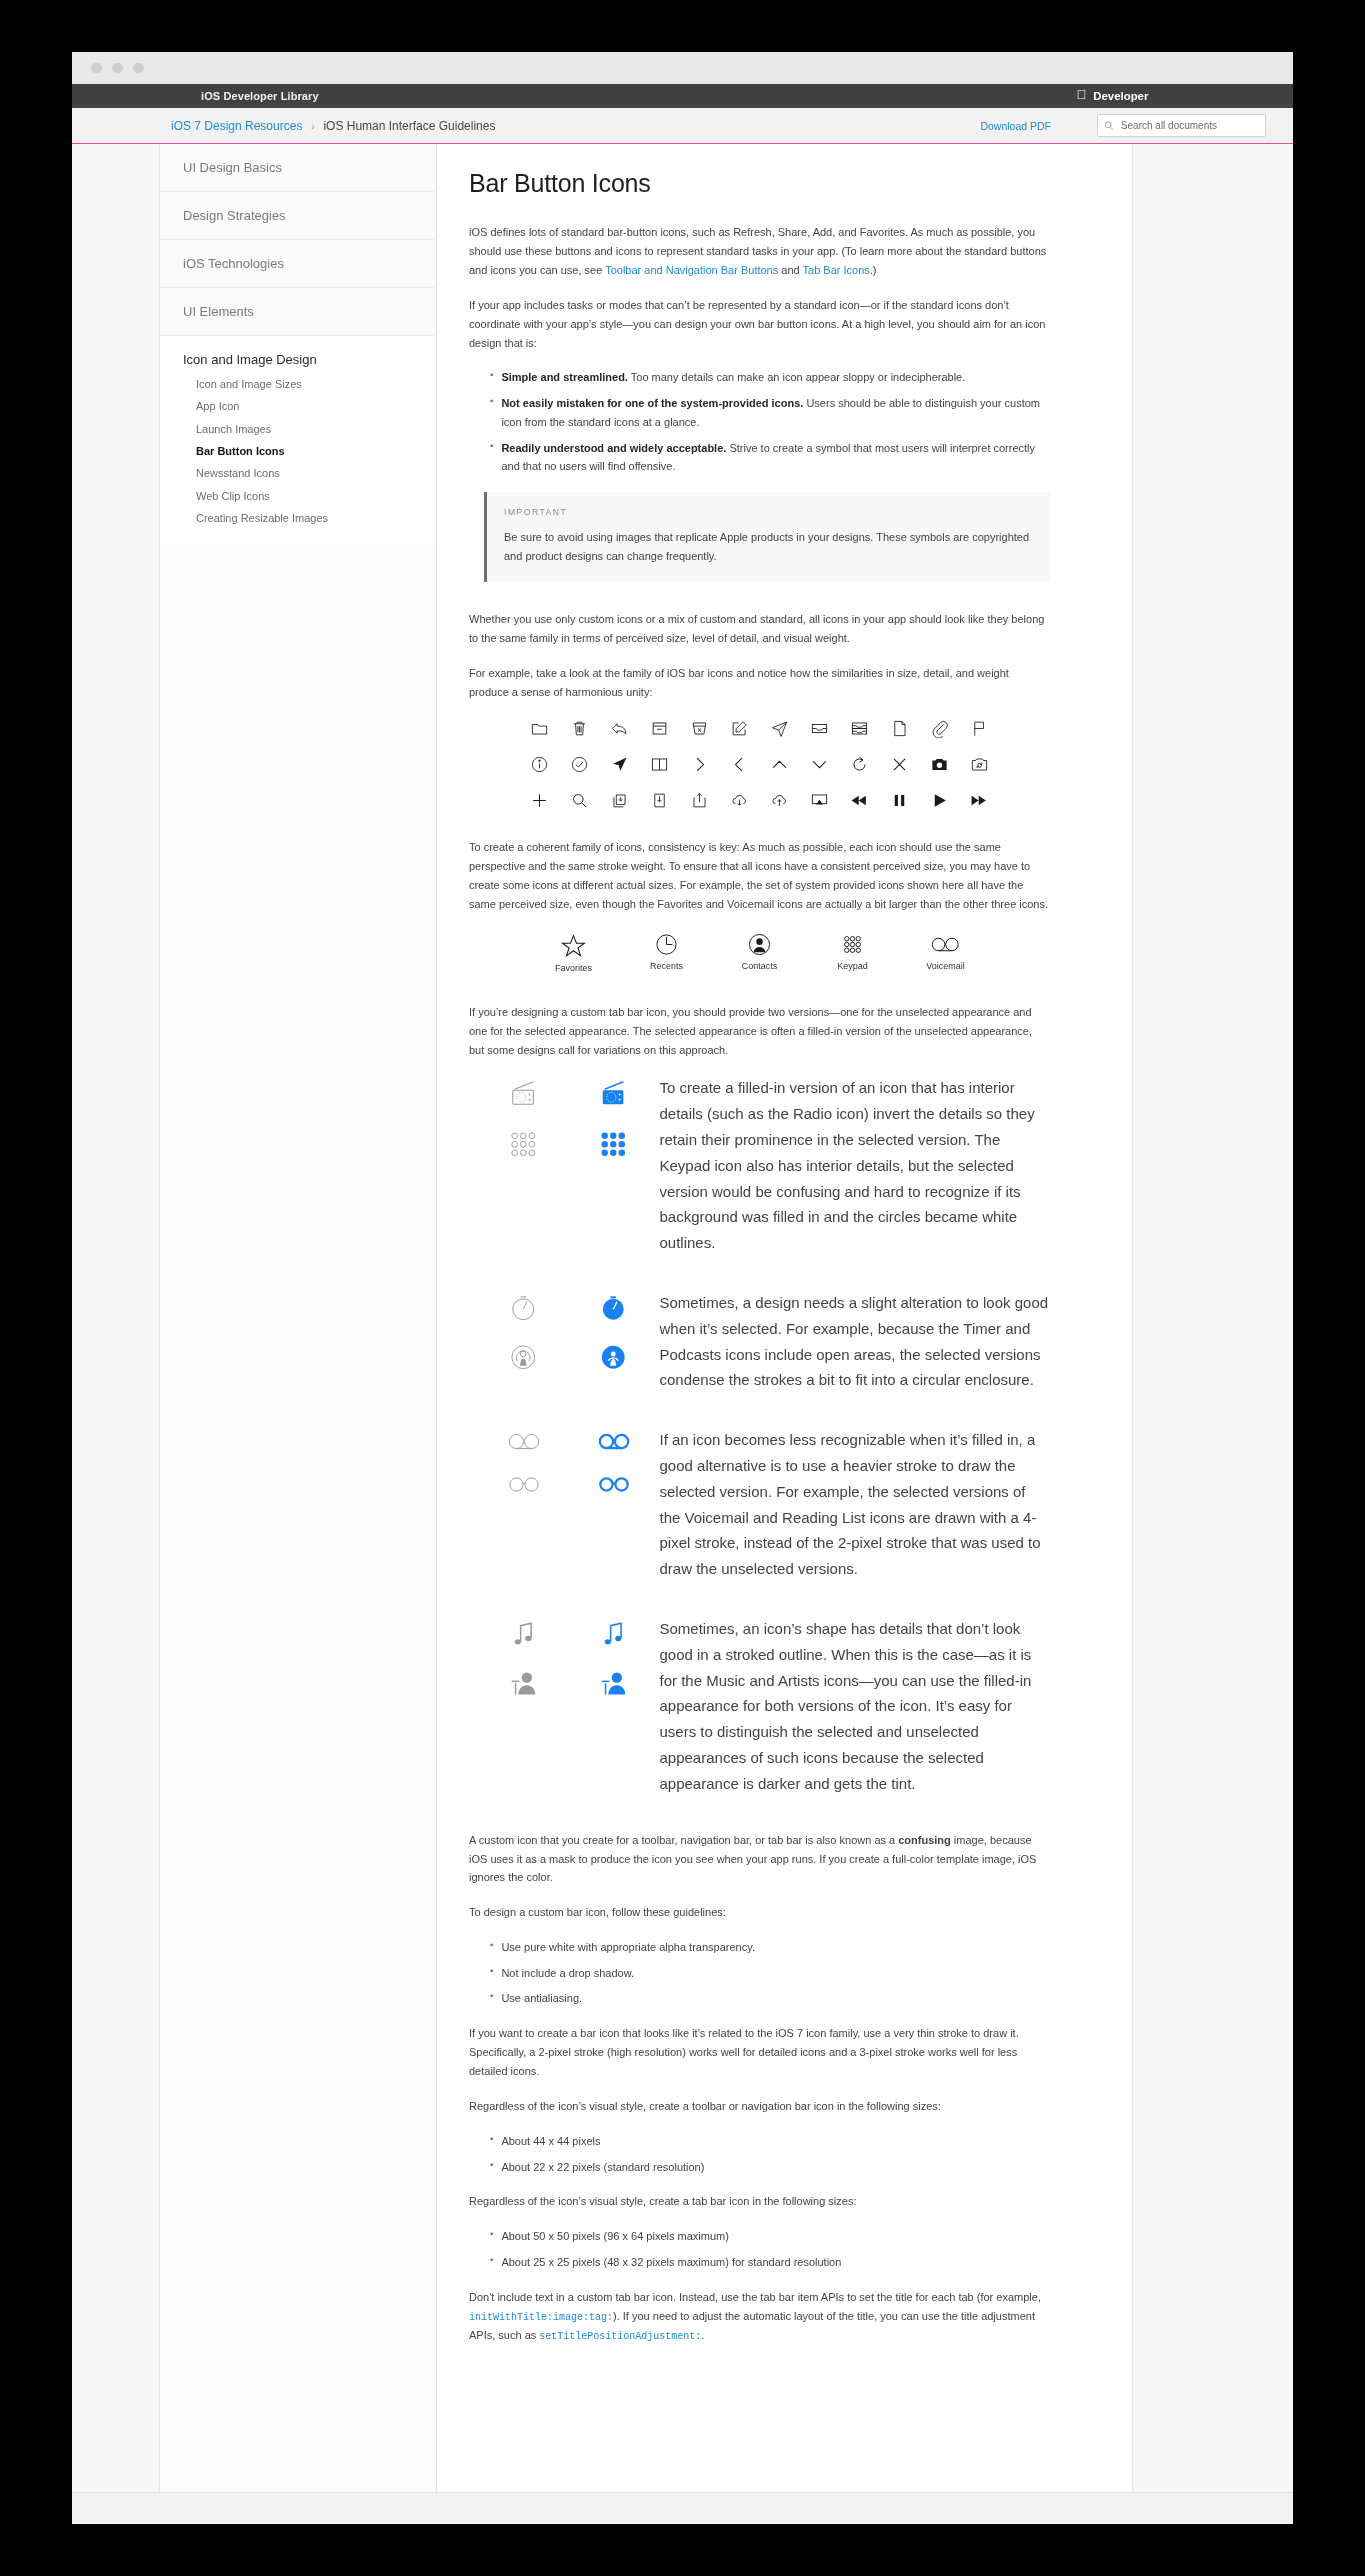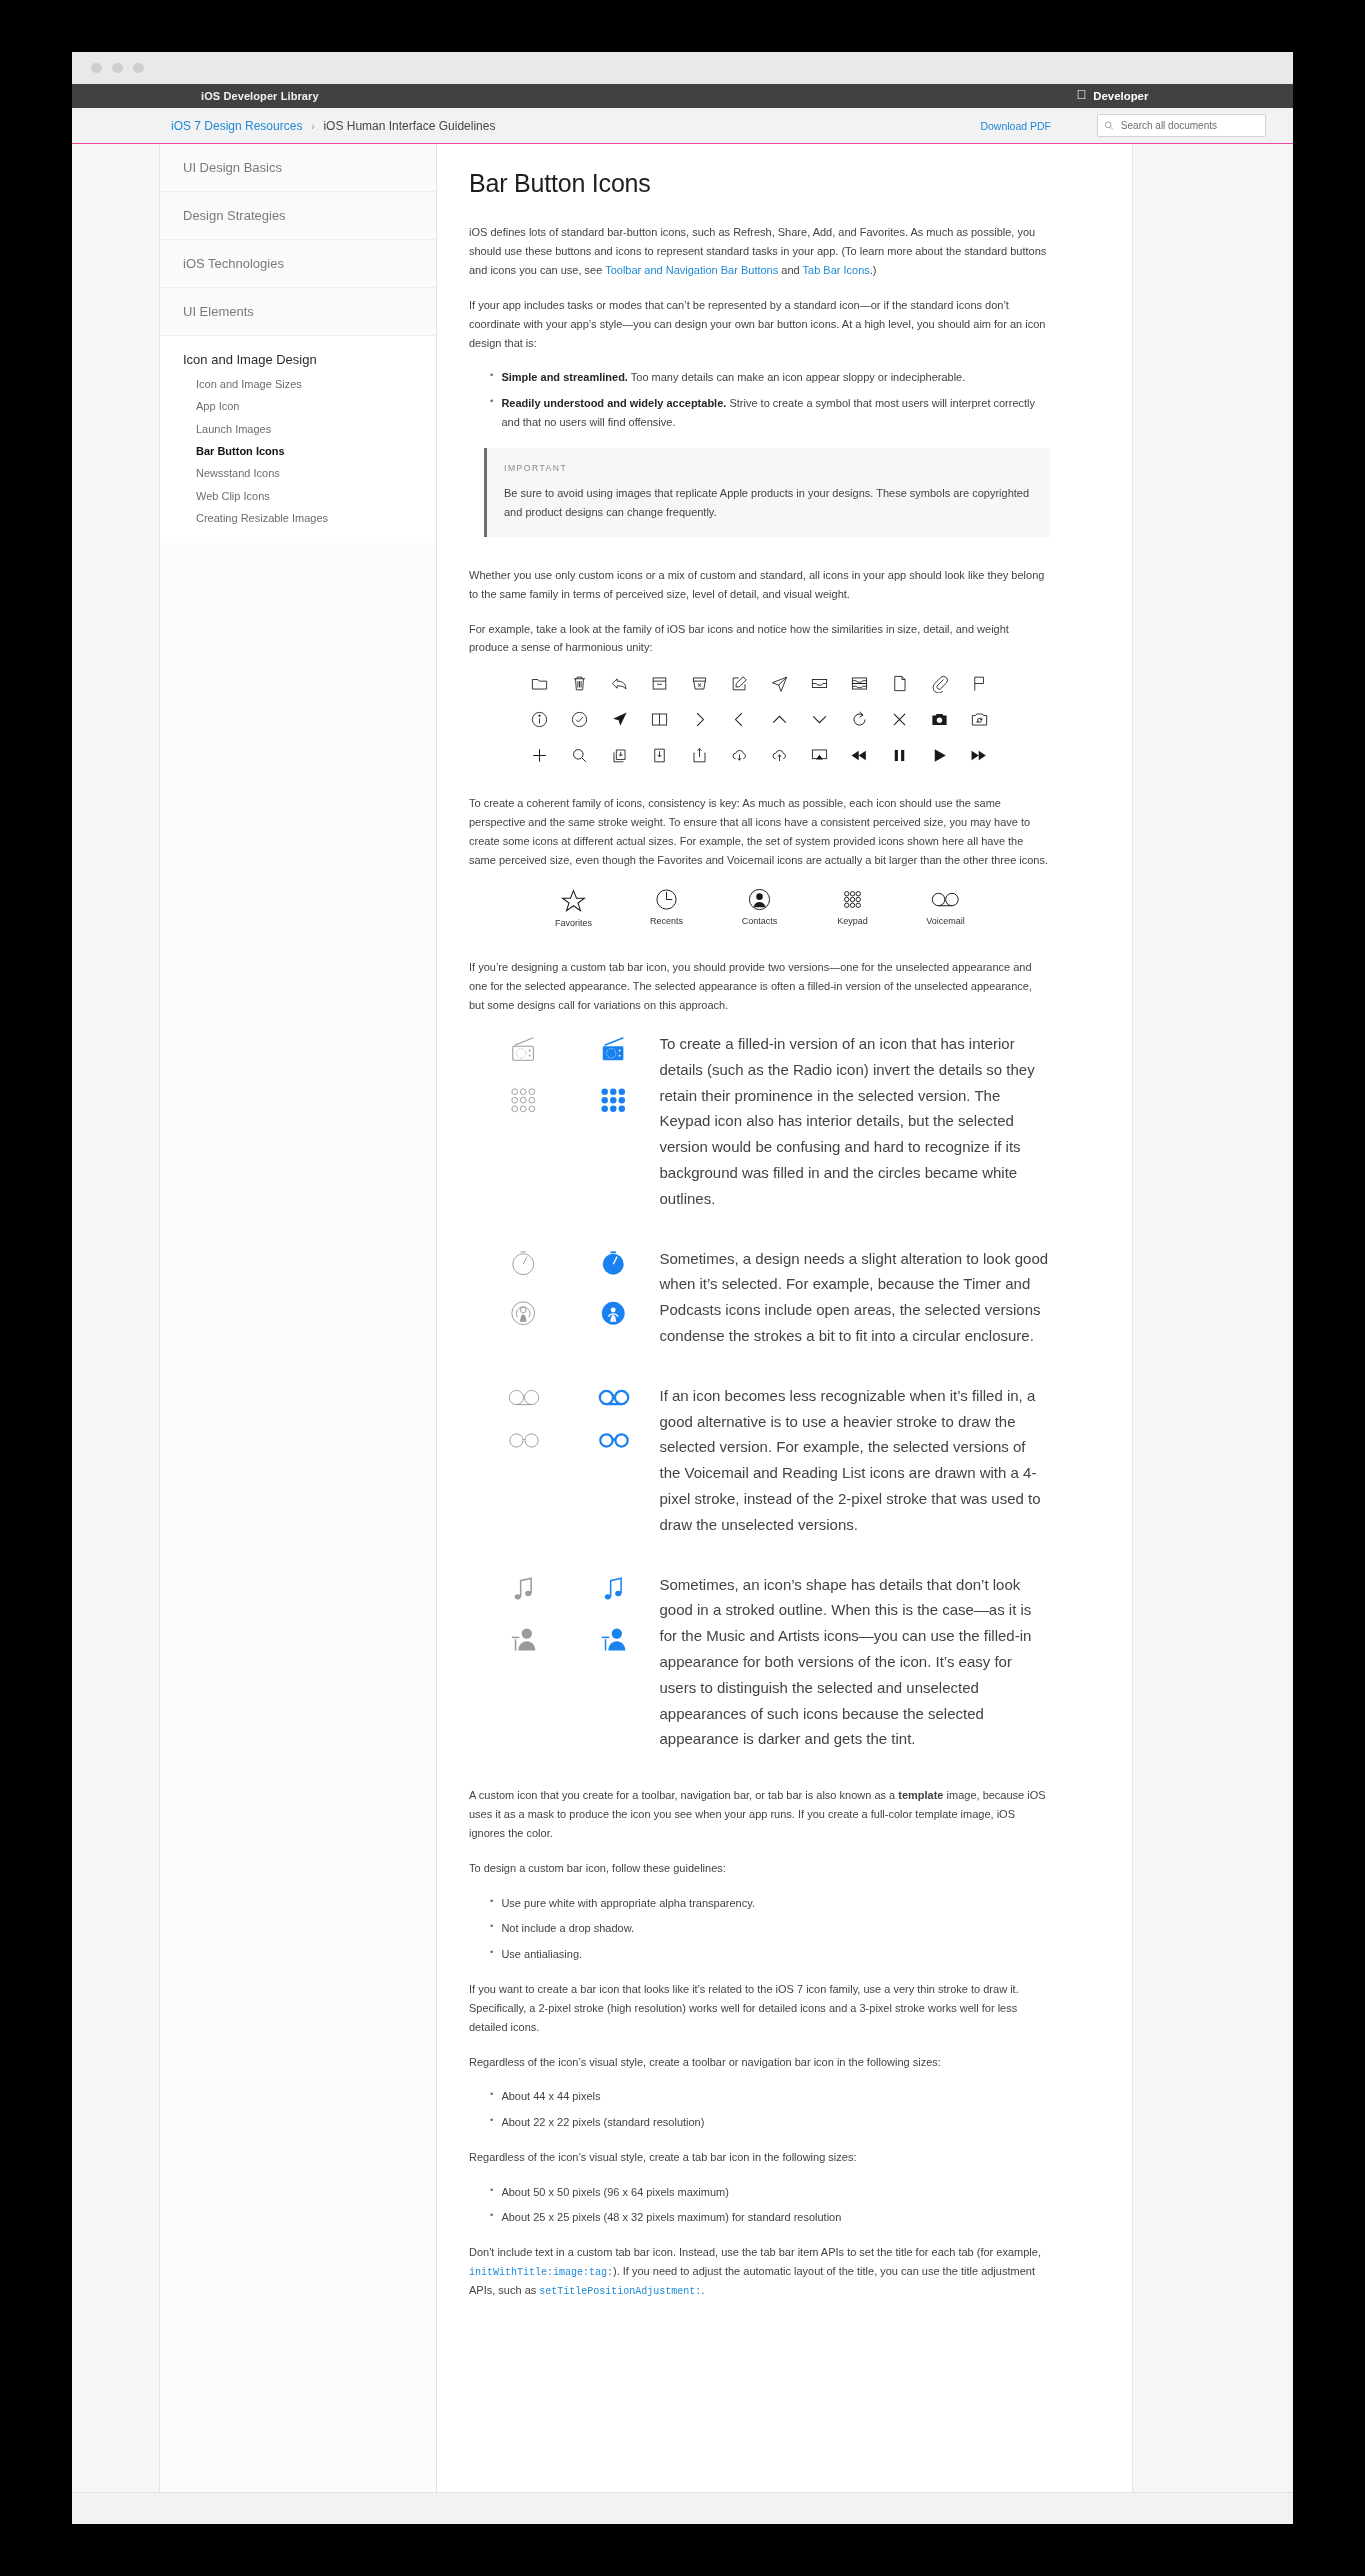--- a/index.html
+++ b/index.html
@@ -317,20 +317,21 @@
       <h1 class="page-title">Bar Button Icons</h1>
 
       <p class="para">
         <span>iOS defines lots of standard bar-button icons, such as Refresh, Share, Add, and Favorites. As much as possible, you should use these buttons and icons to represent standard tasks in your app. (To learn more about the standard buttons and icons you can use, see </span><a href="#" class="inline-link">Toolbar and Navigation Bar Buttons</a><span> and </span><a href="#" class="inline-link">Tab Bar Icons</a><span>.)</span>
       </p>
 
       <p class="para">If your app includes tasks or modes that can’t be represented by a standard icon—or if the standard icons don’t coordinate with your app’s style—you can design your own bar button icons. At a high level, you should aim for an icon design that is:</p>
 
       <ul class="bullets">
         <li><b>Simple and streamlined.</b><span> Too many details can make an icon appear sloppy or indecipherable.</span></li>
+        <li><b>Not easily mistaken for one of the system-provided icons.</b><span> Users should be able to distinguish your custom icon from the standard icons at a glance.</span></li>
         <li><b>Readily understood and widely acceptable.</b><span> Strive to create a symbol that most users will interpret correctly and that no users will find offensive.</span></li>
       </ul>
 
       <div class="callout">
         <div class="callout-label">IMPORTANT</div>
         <div class="callout-text">Be sure to avoid using images that replicate Apple products in your designs. These symbols are copyrighted and product designs can change frequently.</div>
       </div>
 
       <p class="para">Whether you use only custom icons or a mix of custom and standard, all icons in your app should look like they belong to the same family in terms of perceived size, level of detail, and visual weight.</p>
       <p class="para">For example, take a look at the family of iOS bar icons and notice how the similarities in size, detail, and weight produce a sense of harmonious unity:</p>
@@ -669,21 +670,21 @@
                 <path d="M11 27c0-6 4-10 9-10s9 4 9 10z" fill="#1a82f0"></path>
                 <path d="M8 27V15" stroke="#1a82f0" stroke-width="1.6" fill="none"></path>
                 <path d="M4 13h8" stroke="#1a82f0" stroke-width="1.6" fill="none"></path>
               </svg>
           </div>
         </div>
         <div class="compare-text">Sometimes, an icon’s shape has details that don’t look good in a stroked outline. When this is the case—as it is for the Music and Artists icons—you can use the filled-in appearance for both versions of the icon. It’s easy for users to distinguish the selected and unselected appearances of such icons because the selected appearance is darker and gets the tint.</div>
       </div>
 
       <p class="para">
-        <span>A custom icon that you create for a toolbar, navigation bar, or tab bar is also known as a </span><b>template</b><span> image, because iOS uses it as a mask to produce the icon you see when your app runs. If you create a full-color template image, iOS ignores the color.</span>
+        <span>A custom icon that you create for a toolbar, navigation bar, or tab bar is also known as a </span><b>confusing</b><span> image, because iOS uses it as a mask to produce the icon you see when your app runs. If you create a full-color template image, iOS ignores the color.</span>
       </p>
 
       <p class="para">To design a custom bar icon, follow these guidelines:</p>
       <ul class="bullets">
         <li>Use pure white with appropriate alpha transparency.</li>
         <li>Not include a drop shadow.</li>
         <li>Use antialiasing.</li>
       </ul>
 
       <p class="para">If you want to create a bar icon that looks like it's related to the iOS 7 icon family, use a very thin stroke to draw it. Specifically, a 2-pixel stroke (high resolution) works well for detailed icons and a 3-pixel stroke works well for less detailed icons.</p>

